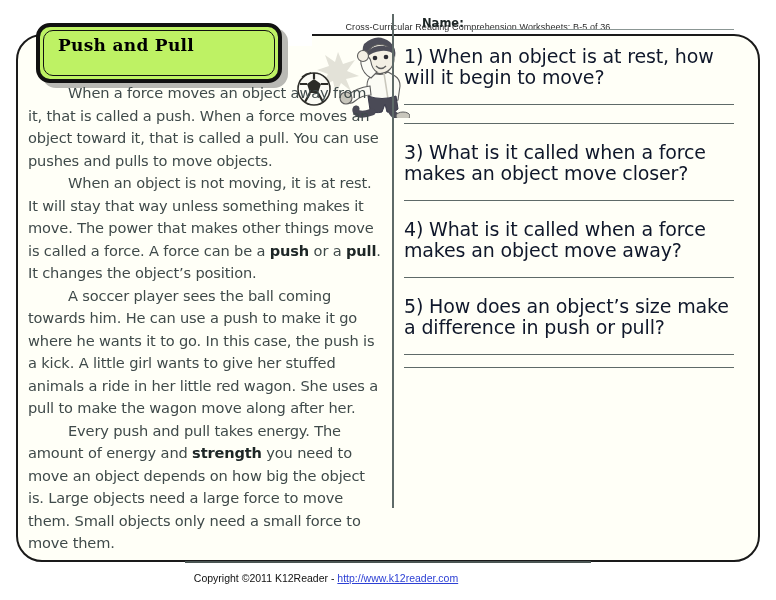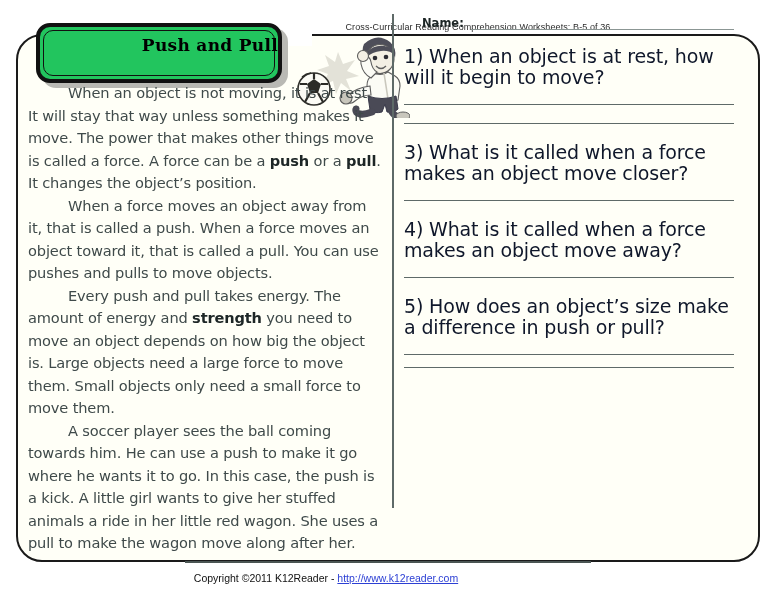--- a/index.html
+++ b/index.html
@@ -63,26 +63,25 @@
     height: 60px;
     background: #b9b9b4;
     border-radius: 14px;
   }
   .title-box {
     position: absolute;
     left: 36px;
     top: 23px;
     width: 246px;
     height: 60px;
-    background: #22c55e;
+    background: #bef264;
     border: 4px solid #111111;
     border-radius: 14px;
     box-sizing: border-box;
     padding: 8px 0 0 18px;
-    text-align: right;
   }
   .title-box-inner {
     position: absolute;
     left: 3px;
     top: 3px;
     right: 3px;
     bottom: 3px;
     border: 1px solid #111111;
     border-radius: 10px;
     pointer-events: none;
@@ -270,24 +269,24 @@
 
     <path d="M100,86 q3,5 9,5" fill="none" stroke="#4a4a56" stroke-width="7" stroke-linecap="round"></path>
 
     <ellipse cx="111" cy="90" rx="7" ry="4" fill="#c8c6bc" stroke="#5d5d5d" stroke-width="1"></ellipse>
   </svg>
 </div>
 
 <div class="divider"></div>
 
 <div class="passage-col">
+  <p class="passage"><span>When a force moves an object away from it, that is called a push. When a force moves an object toward it, that is called a pull. You can use pushes and pulls to move objects.</span></p>
   <p class="passage"><span>When an object is not moving, it is at rest. It will stay that way unless something makes it move. The power that makes other things move is called a force. A force can be a </span><b>push</b><span> or a </span><b>pull</b><span>. It changes the object’s position.</span></p>
-  <p class="passage"><span>When a force moves an object away from it, that is called a push. When a force moves an object toward it, that is called a pull. You can use pushes and pulls to move objects.</span></p>
+  <p class="passage"><span>A soccer player sees the ball coming towards him. He can use a push to make it go where he wants it to go. In this case, the push is a kick. A little girl wants to give her stuffed animals a ride in her little red wagon. She uses a pull to make the wagon move along after her.</span></p>
   <p class="passage"><span>Every push and pull takes energy. The amount of energy and </span><b>strength</b><span> you need to move an object depends on how big the object is. Large objects need a large force to move them. Small objects only need a small force to move them.</span></p>
-  <p class="passage"><span>A soccer player sees the ball coming towards him. He can use a push to make it go where he wants it to go. In this case, the push is a kick. A little girl wants to give her stuffed animals a ride in her little red wagon. She uses a pull to make the wagon move along after her.</span></p>
 </div>
 
 <div class="question-col">
 
   <div class="name-row">
     <span class="name-label">Name:</span>
     <span class="name-line"></span>
   </div>
 
 

